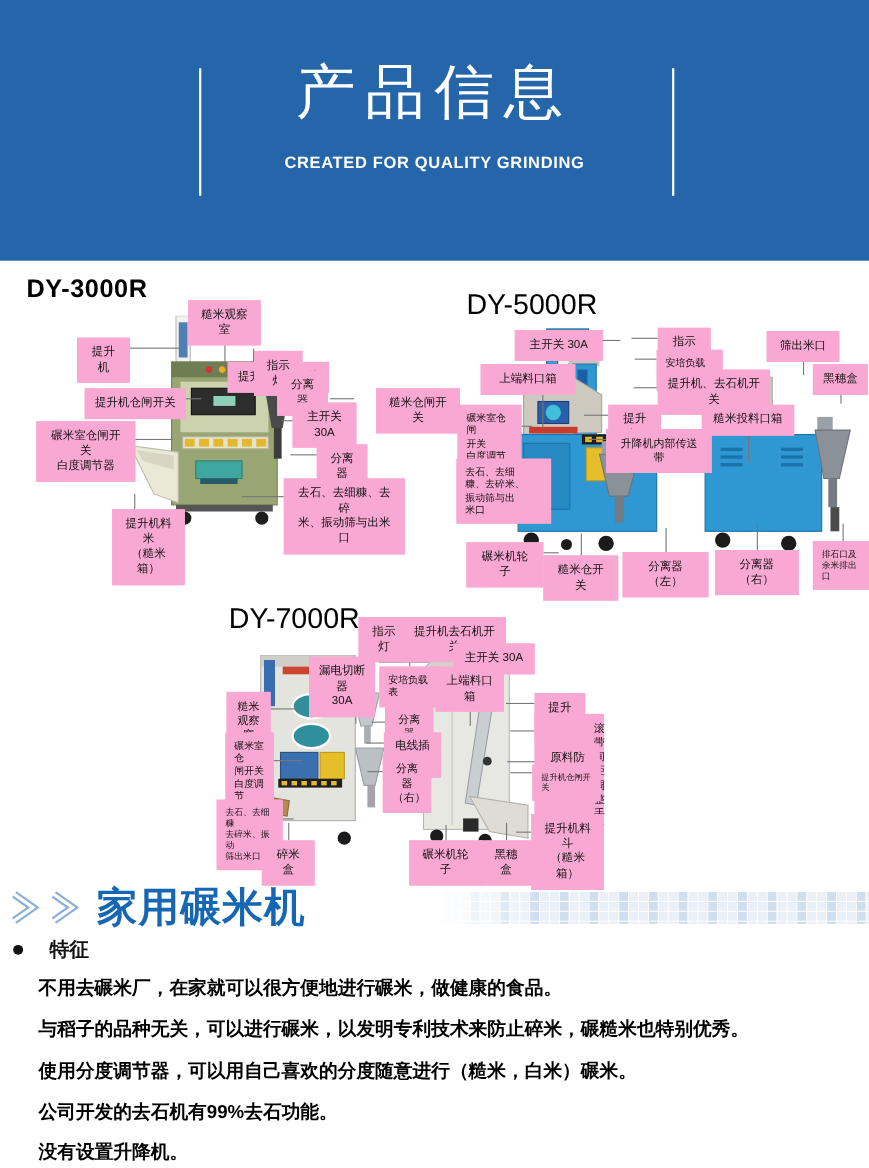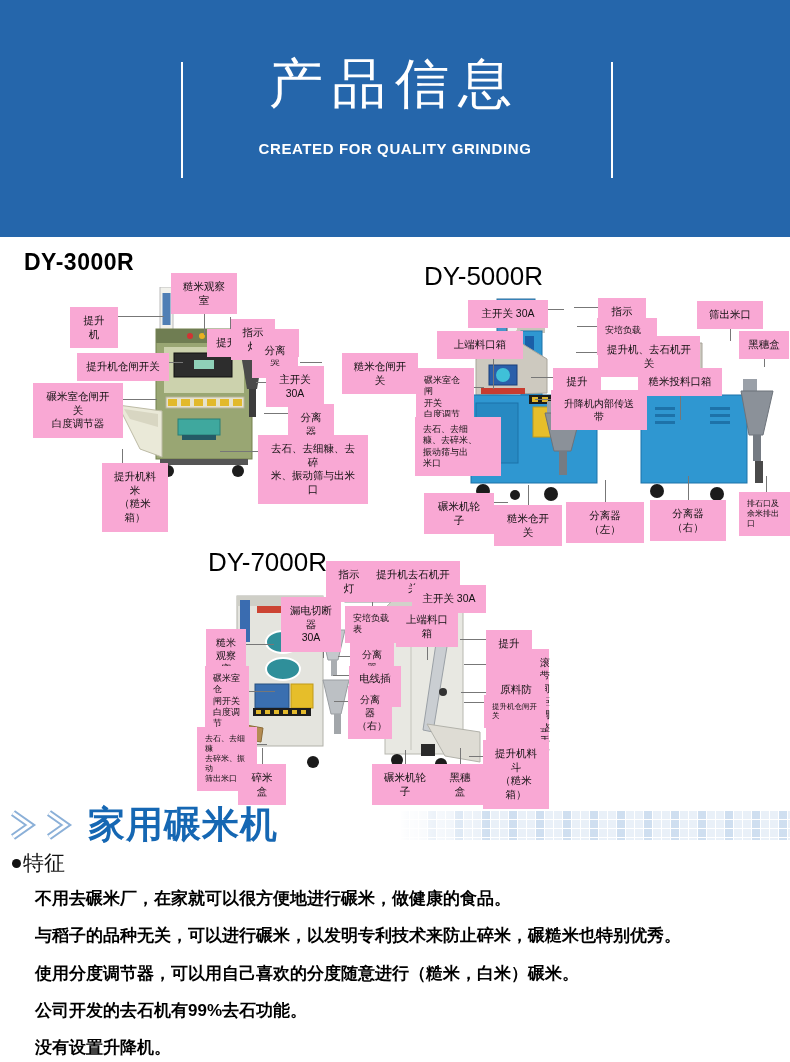--- a/index.html
+++ b/index.html
@@ -36,21 +36,21 @@
   .pattern-band{position:absolute;left:400px;top:10px;width:390px;height:30px;
     background-color:#e9f0f8;
     background-image:linear-gradient(90deg,#fff 1px,transparent 1px),
                      linear-gradient(#fff 1px,transparent 1px),
                      linear-gradient(90deg,rgba(186,209,233,.55) 9px,transparent 9px);
     background-size:9px 9px,9px 9px,27px 27px}
   .pattern-band::before{content:"";position:absolute;left:0;top:0;height:100%;width:90px;
     background:linear-gradient(90deg,#fff,rgba(255,255,255,0))}
   .feature-title-row{position:absolute;left:12px;top:52px;height:22px;display:flex;align-items:center}
   .bullet-dot{width:9px;height:9px;border-radius:50%;background:#111;display:inline-block}
-  .feature-title-text{margin-left:2px;font-size:21px;color:#111;font-weight:400}
+  .feature-title-text{margin-left:24px;font-size:18px;color:#111;font-weight:700}
   #features{position:absolute;left:35px;top:88px;width:742px}
   #features p{font-size:17px;line-height:1.25;color:#000;font-weight:600;margin:0 0 16px}
 </style>
 </head>
 <body>
 
 <div class="page">
 
   <div class="banner">
     <div class="banner-line line-left"></div>

